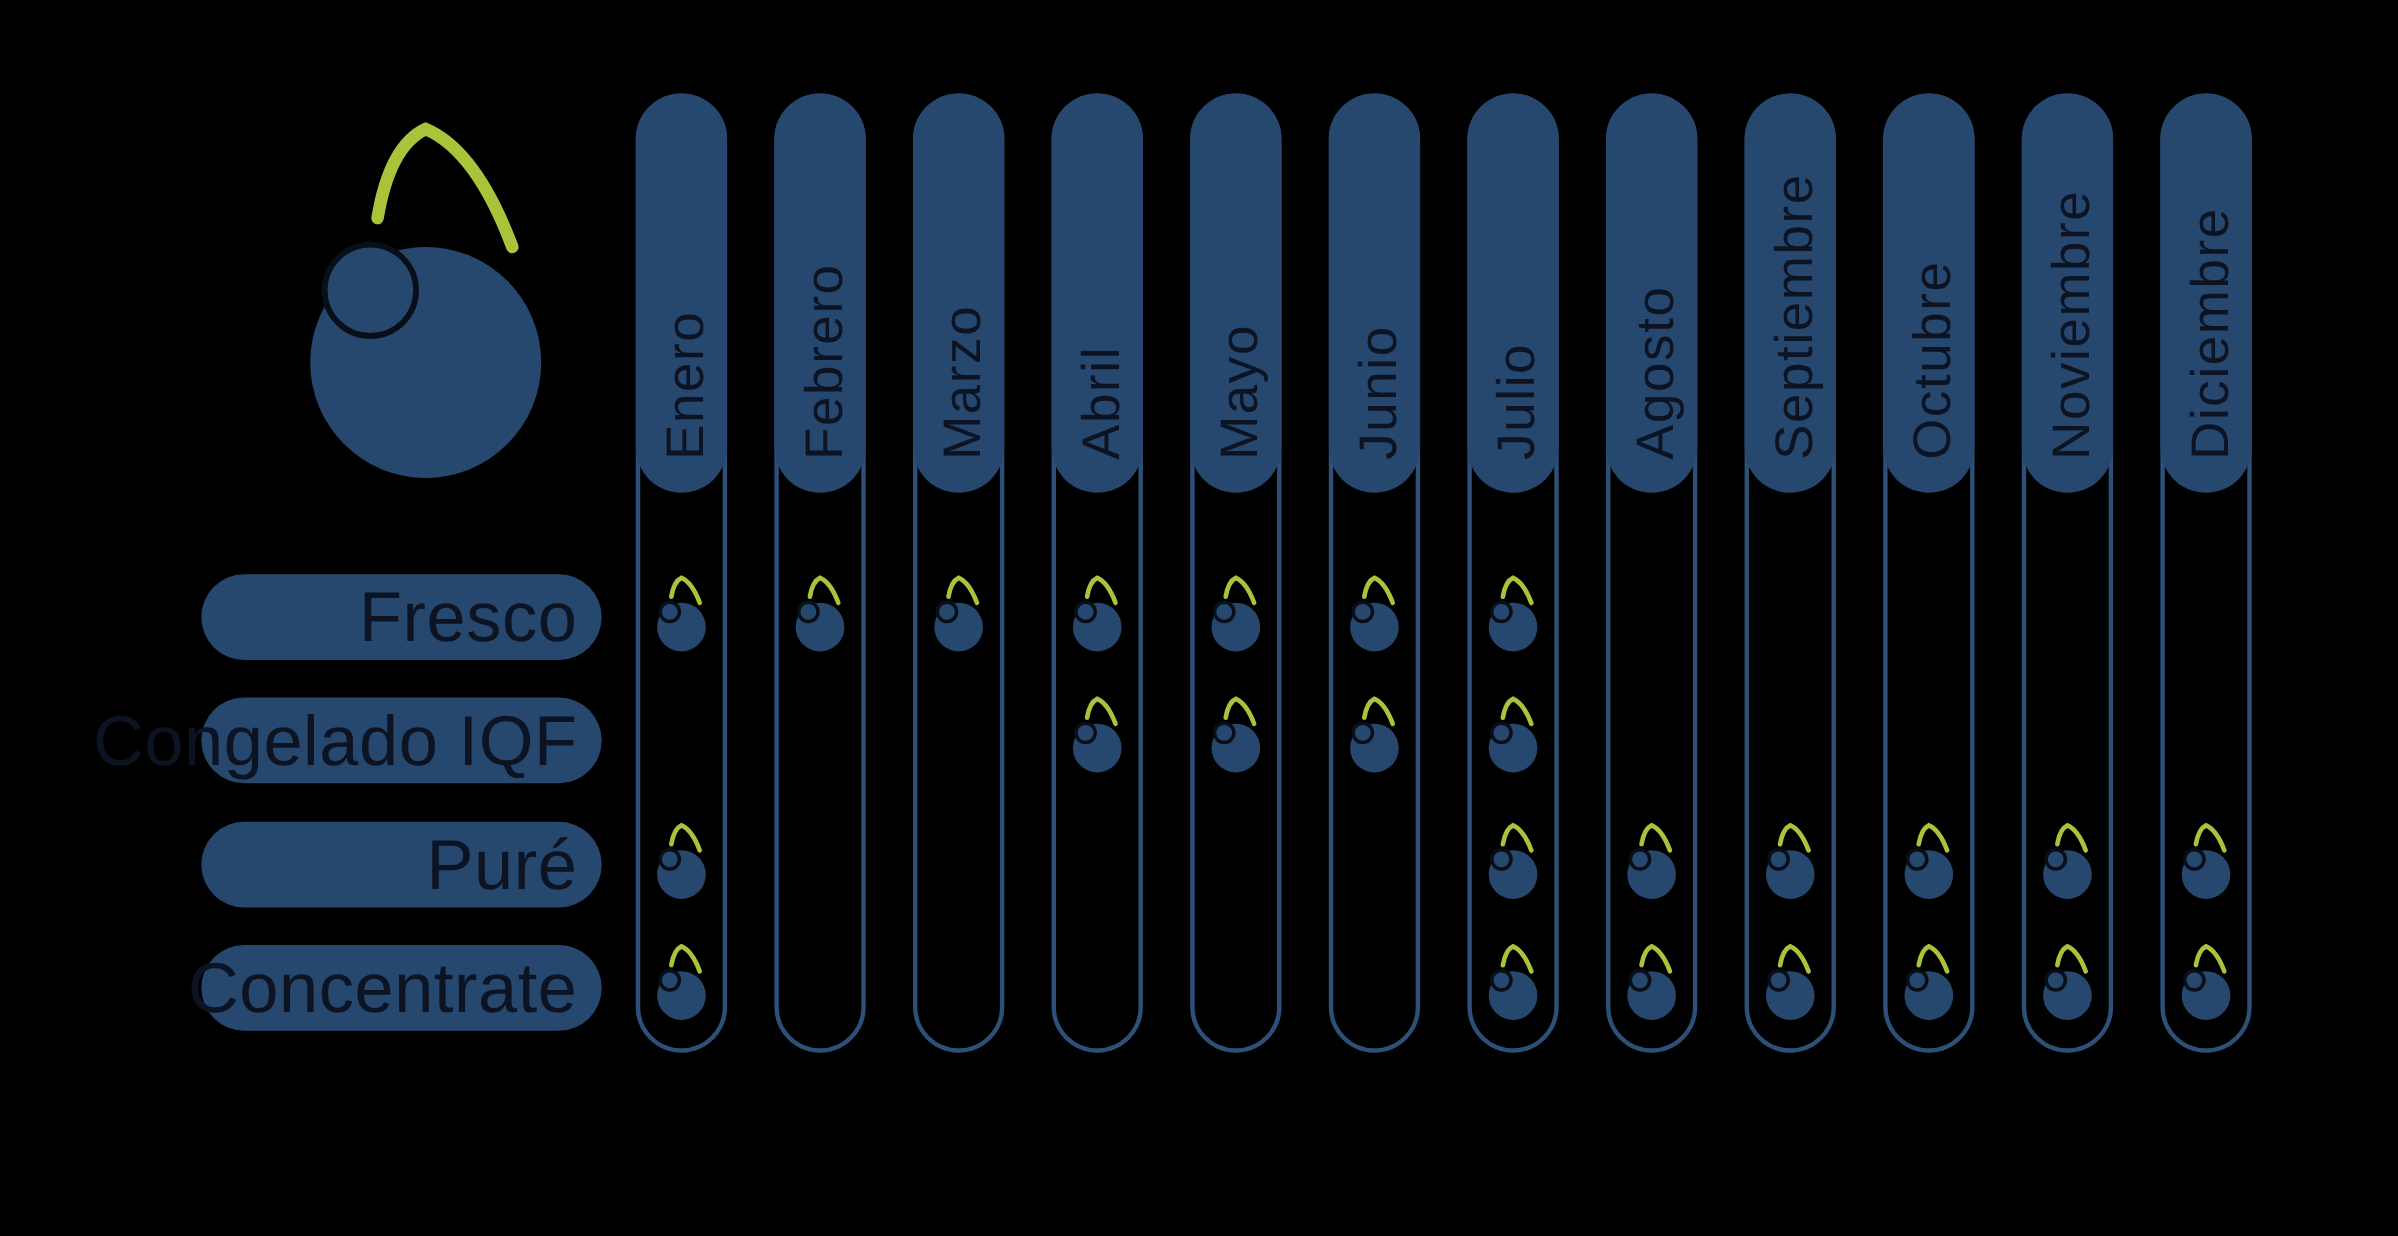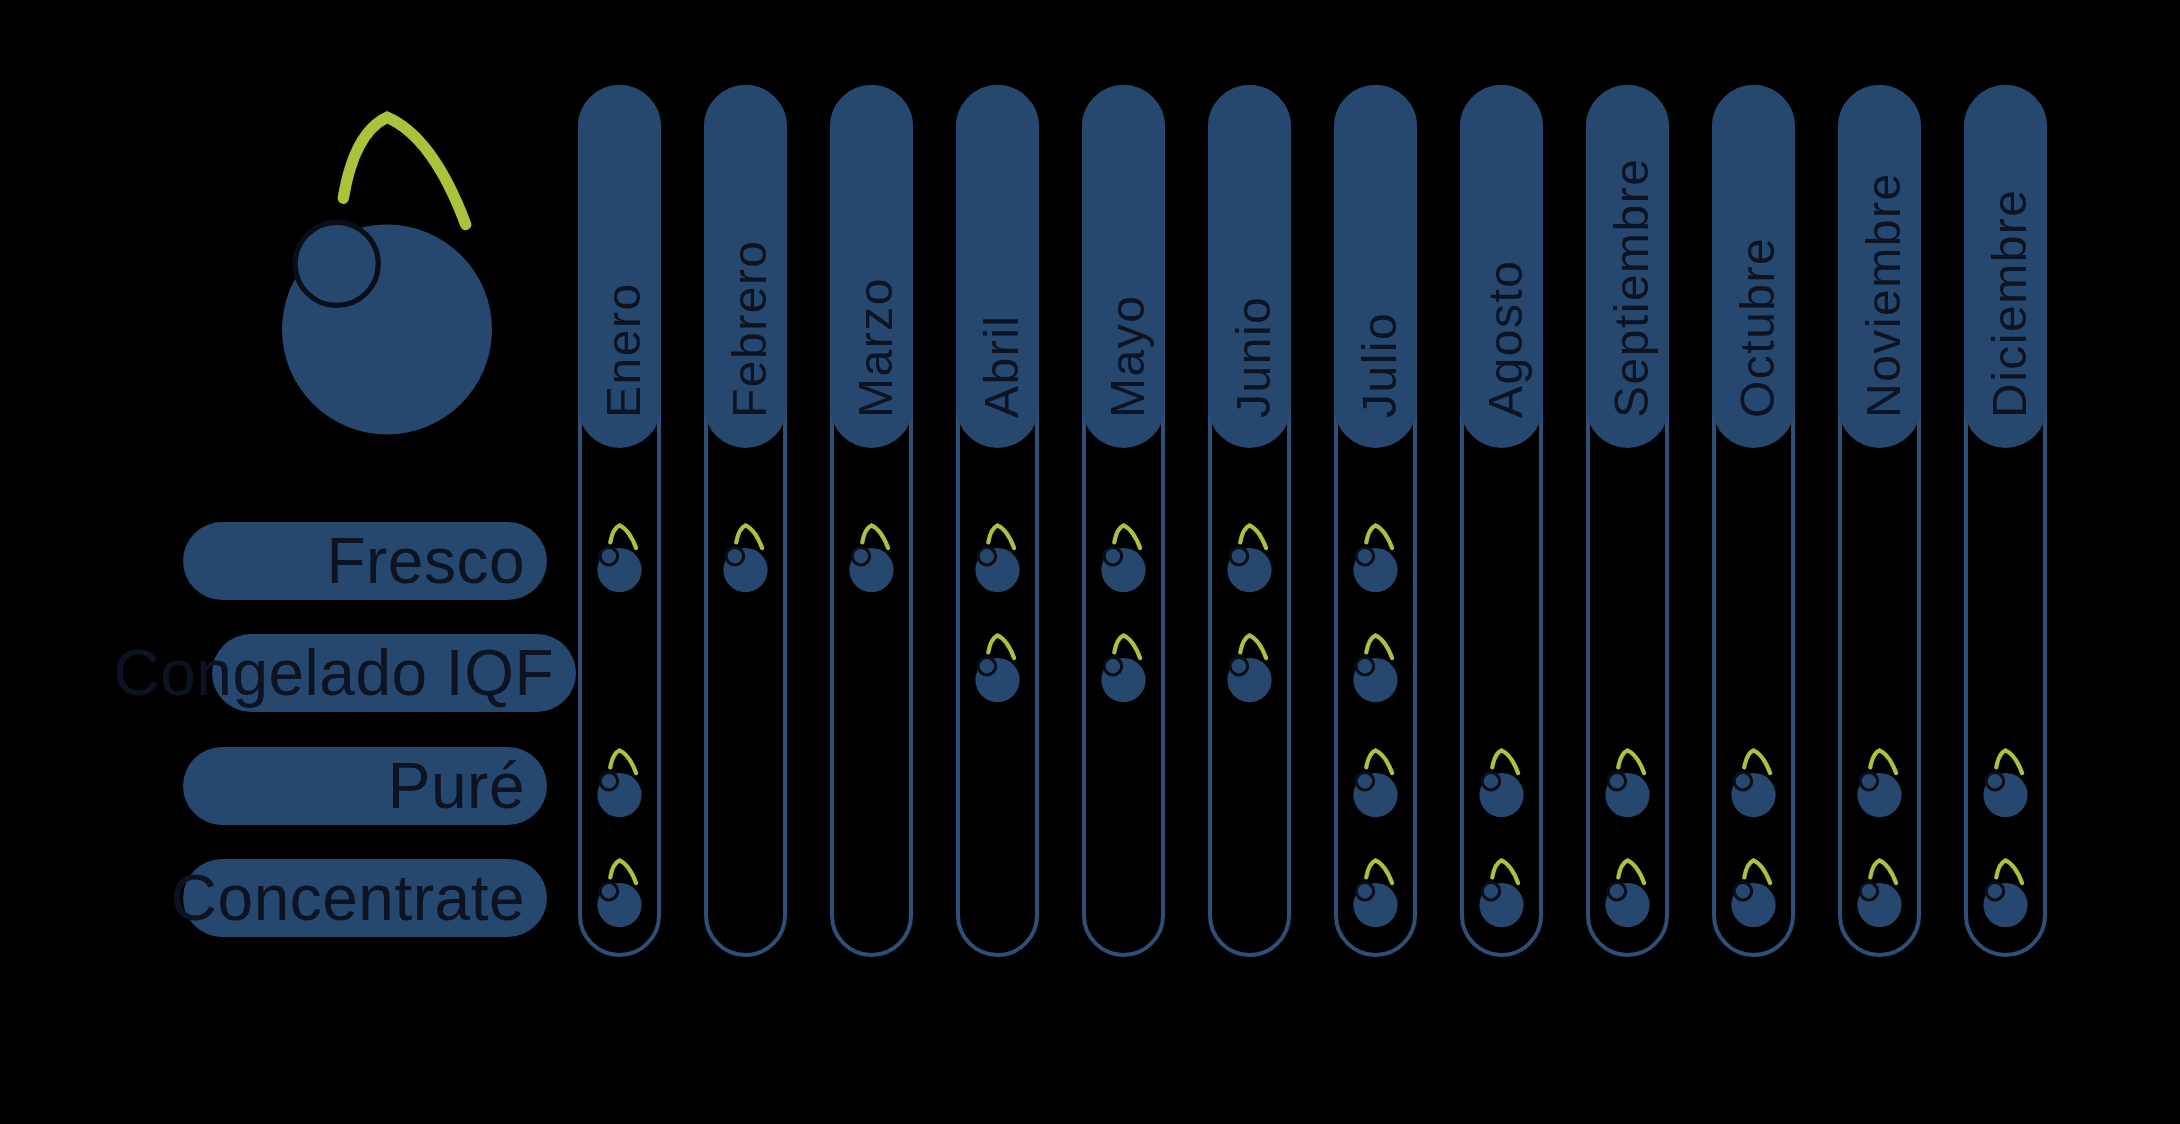--- a/index.html
+++ b/index.html
@@ -154,21 +154,21 @@
       <div>
         <div class="col-tube" style="left: 1964px;"></div>
         <div class="col-head" style="left: 1964px;"></div>
         <span class="month-label" style="left: 1986px;">Diciembre</span>
       </div>
     </div>
   <div id="product-labels">
       <div class="row-pill" style="top: 522px;">
         <span>Fresco</span>
       </div>
-      <div class="row-pill" style="top: 634px; margin-left: 29px;">
+      <div class="row-pill" style="top: 634px;">
         <span>Congelado IQF</span>
       </div>
       <div class="row-pill" style="top: 747px;">
         <span>Puré</span>
       </div>
       <div class="row-pill" style="top: 859px;">
         <span>Concentrate</span>
       </div>
     </div>
   <div id="berries">

